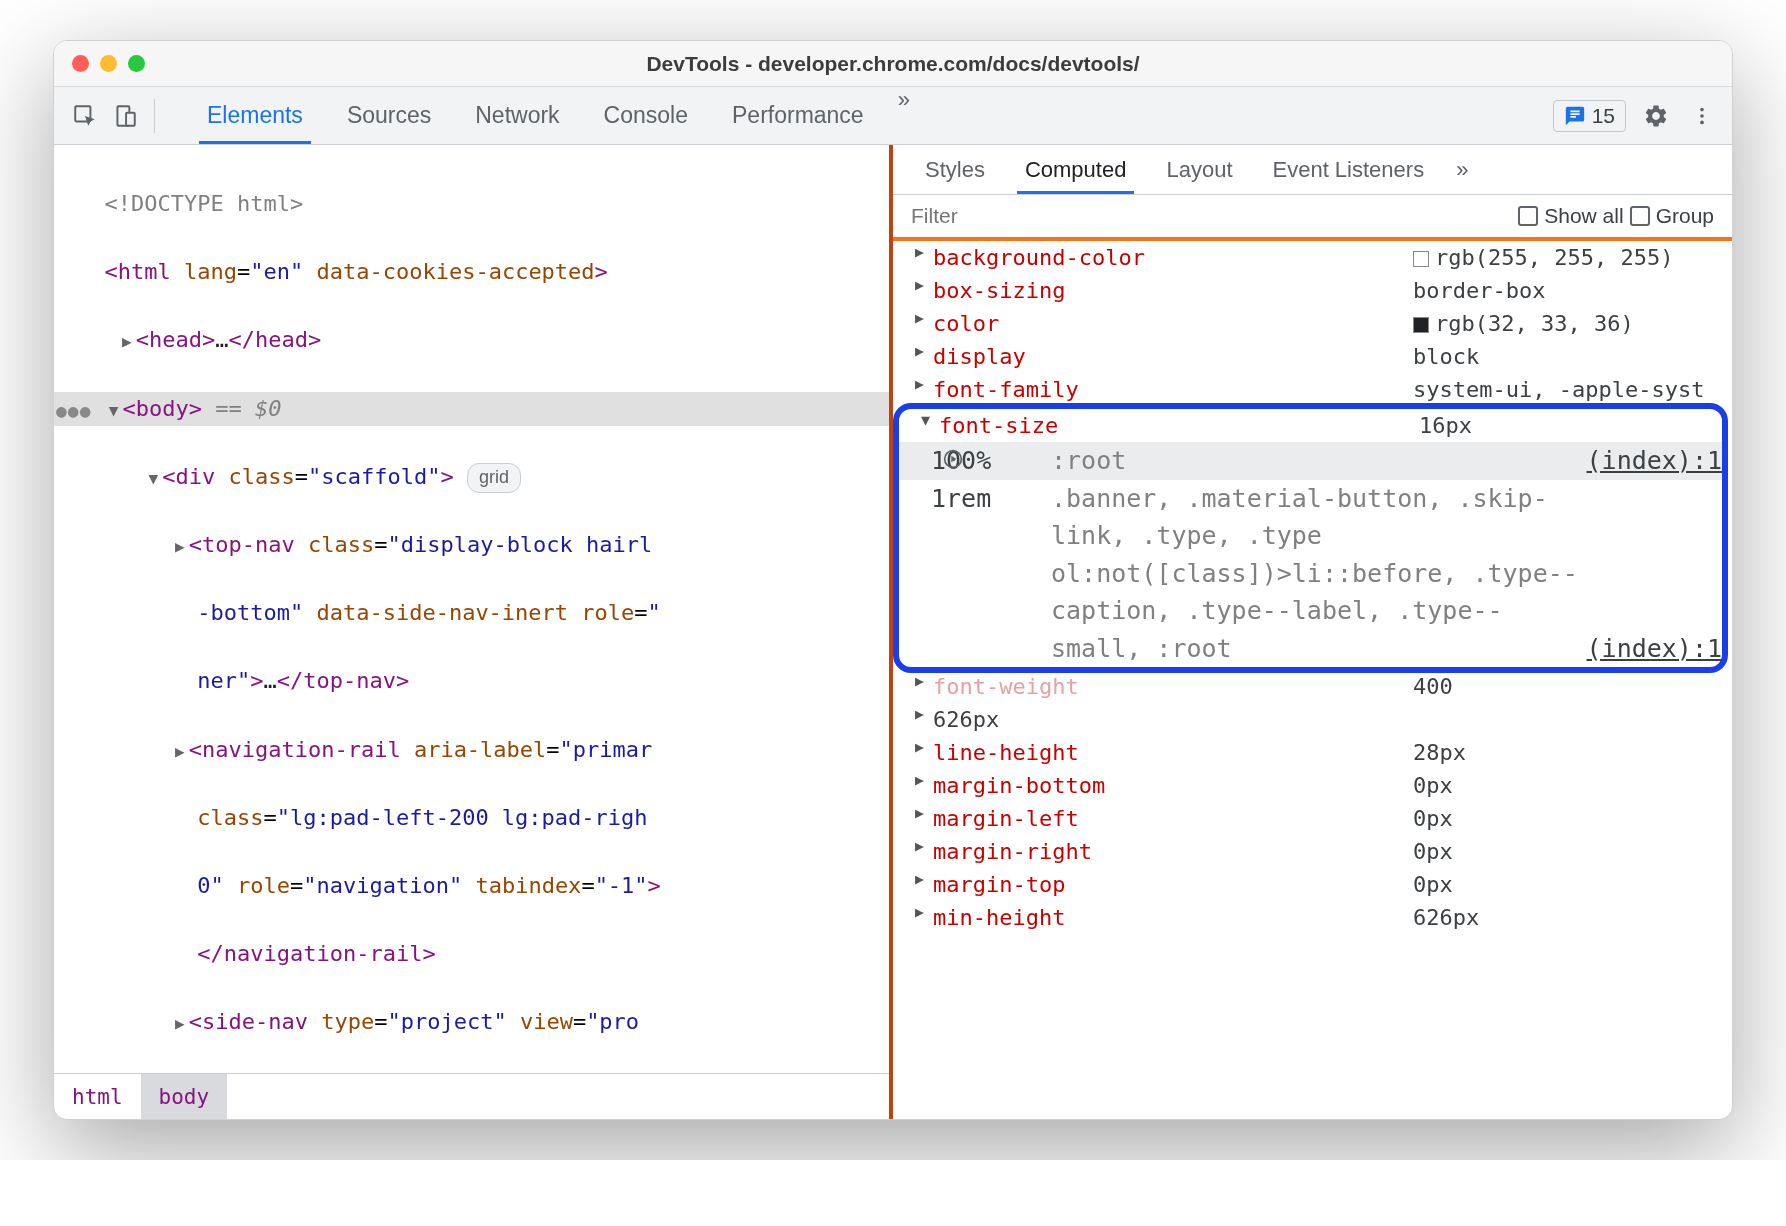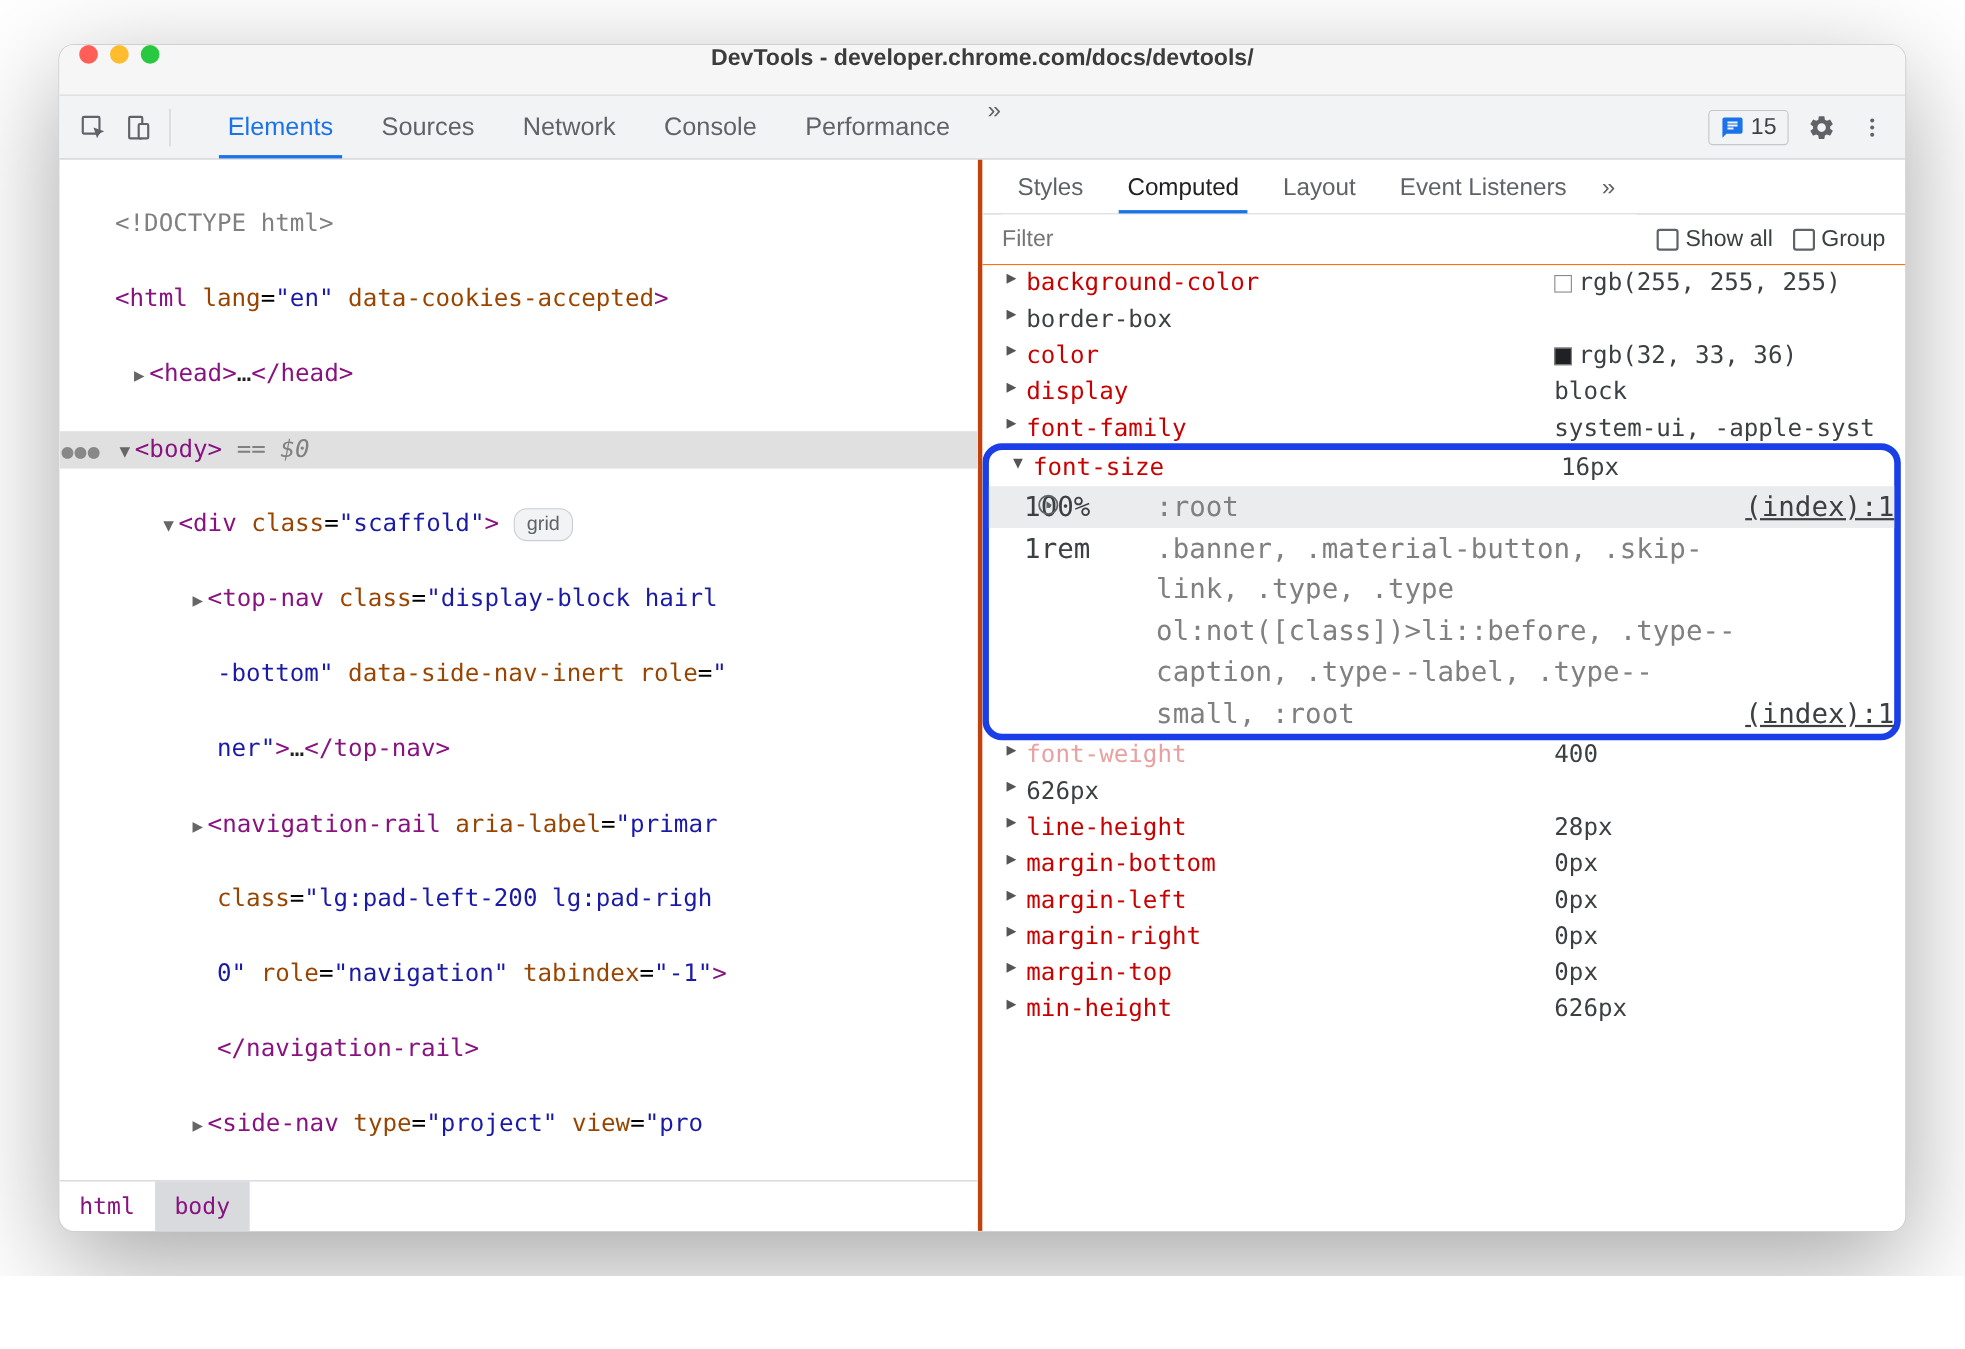--- a/index.html
+++ b/index.html
@@ -22,21 +22,21 @@
   overflow: hidden;
   border: 1px solid #d0d0d0;
   display: flex;
   flex-direction: column;
 }
 .titlebar {
   height: 46px;
   background: #f6f6f6;
   border-bottom: 1px solid #d8d8d8;
   display: flex;
-  align-items: flex-start;
+  align-items: center;
   padding: 0 18px;
   position: relative;
 }
 .traffic { display: flex; gap: 11px; }
 .tl { width: 17px; height: 17px; border-radius: 50%; }
 .tl.red { background: #ff5f57; }
 .tl.yellow { background: #febc2e; }
 .tl.green { background: #28c840; }
 .titlebar-title {
   position: absolute; left: 0; right: 0;
@@ -151,22 +151,22 @@
   display:flex; align-items:center;
   font-size:22px; color:#5f6368;
   position:relative; cursor:pointer;
 }
 .subtab.active { color:#202124; font-weight:500; }
 .subtab.active::after {
   content:""; position:absolute; left:12px; right:12px; bottom:0;
   height:3px; background:#1a73e8;
 }
 .filterbar {
-  height:46px; border-bottom:1px solid #f97316;
-  display:flex; padding:0 18px; gap:18px;
+  height:46px; border-bottom:4px solid #f97316;
+  display:flex; align-items:center; padding:0 18px; gap:6px;
 }
 .filter-input {
   flex:1; border:none; font-size:21px; color:#808080;
   font-family:-apple-system,sans-serif; outline:none;
 }
 .cb { display:flex; align-items:center; gap:6px; font-size:21px; color:#3c4043; }
 .cb .box { width:20px; height:20px; border:2px solid #5f6368; border-radius:3px; }
 .computed {
   flex:1;
   font-family:"Menlo","Consolas",monospace;
@@ -309,20 +309,21 @@
             </label>
       </div>
       <div class="computed">
         <div class="crow">
               <span class="ar">▶</span>
               <span class="pname">background-color</span>
               <span class="pval"><span class="sw white"></span><span>rgb(255, 255, 255)</span></span>
             </div>
         <div class="crow">
               <span class="ar">▶</span>
+              <span class="pname">box-sizing</span>
               <span class="pval">border-box</span>
             </div>
         <div class="crow">
               <span class="ar">▶</span>
               <span class="pname">color</span>
               <span class="pval"><span class="sw dark"></span><span>rgb(32, 33, 36)</span></span>
             </div>
         <div class="crow">
               <span class="ar">▶</span>
               <span class="pname">display</span>

